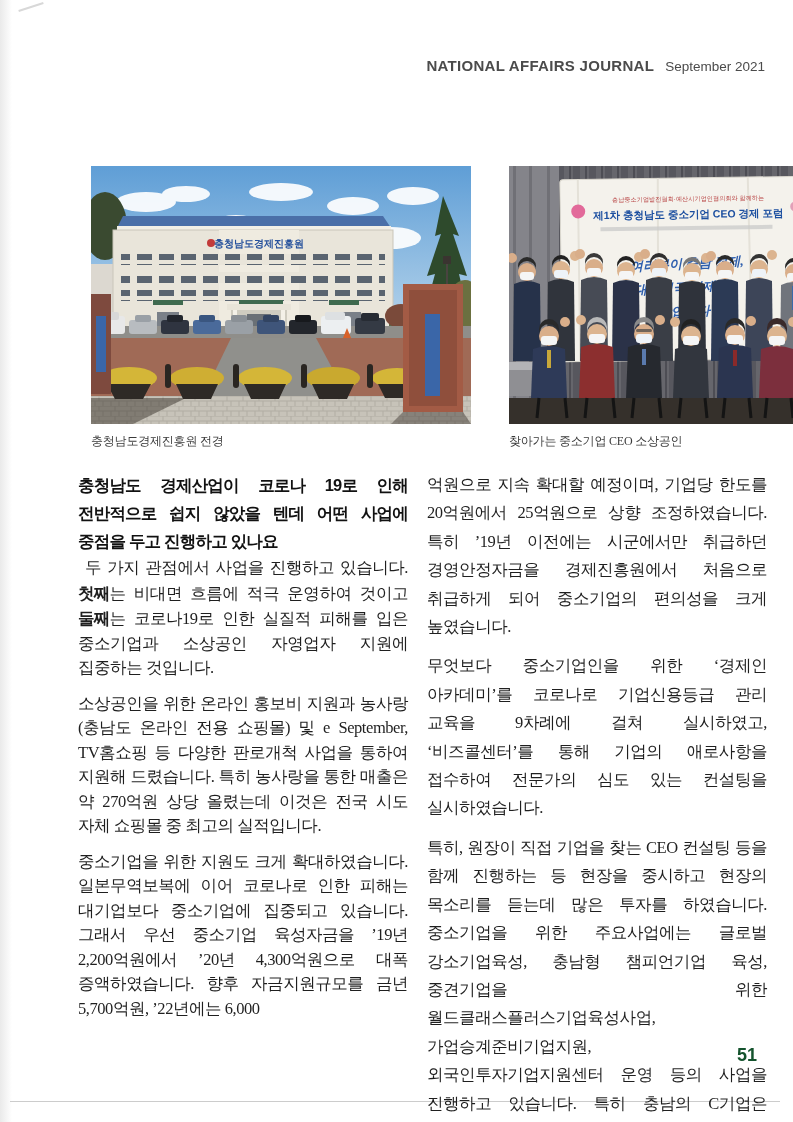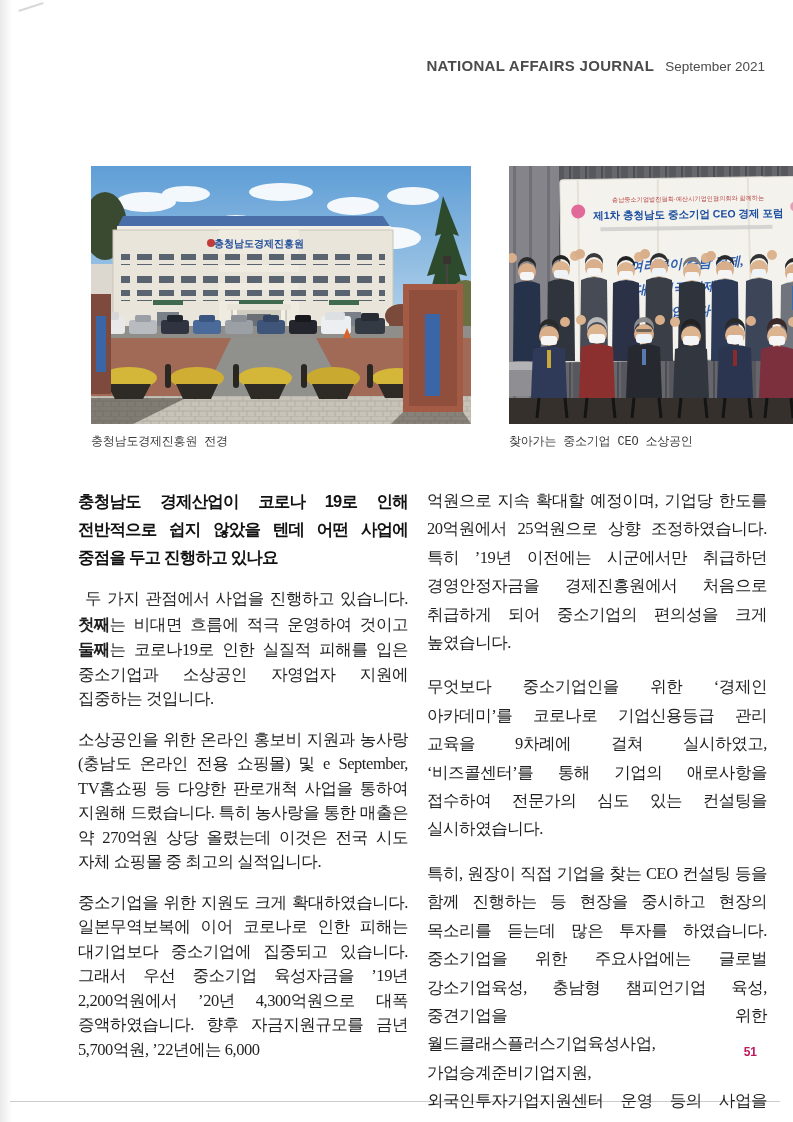--- a/index.html
+++ b/index.html
@@ -13,35 +13,35 @@
   .scan-bottom { position:absolute; left:10px; top:1101px; width:770px; height:1px; background:#cccccc; }
   .scan-topfold { position:absolute; left:18px; top:6px; width:26px; height:2px; background:#d8d8d8; transform:rotate(-18deg); }
 
   .header { position:absolute; top:57px; right:28px; font-family:"Liberation Sans","DejaVu Sans",sans-serif; color:#4b4b4b; white-space:nowrap; }
   .journal-name { font-weight:bold; font-size:15px; letter-spacing:0.3px; }
   .journal-issue { font-size:13.5px; margin-left:11px; }
 
   .photos { position:absolute; top:150px; left:75px; display:flex; gap:6px; }
   figure { margin:16px; }
   figure svg { display:block; }
-  figcaption { font-family:Liberation Mono, monospace; font-size:12px; color:#3a3a3a; margin-top:9px; letter-spacing:-0.2px; }
+  figcaption { font-family:Liberation Serif, serif; font-size:12px; color:#3a3a3a; margin-top:9px; letter-spacing:-0.2px; }
 
   .columns { position:absolute; top:471px; left:78px; width:689px; display:flex; gap:19px; }
   .col { text-align:justify; letter-spacing:-0.45px; word-break:keep-all; overflow-wrap:anywhere; }
   .col-left  { width:330px; font-size:16.5px; line-height:24.5px; }
   .col-right { width:340px; font-size:16.5px; line-height:28.4px; }
-  .col p { margin:16px 0 11px 0; }
+  .col p { margin:0 0 11px 0; }
   .col p.tight { margin-bottom:0; }
   .q { font-family:"Liberation Sans","DejaVu Sans",sans-serif; font-weight:bold; font-size:16.5px;
        line-height:28px; letter-spacing:-0.8px; color:#111; margin-bottom:1px !important; }
   .ans { text-indent:7px; }
   .b { font-family:"Liberation Sans","DejaVu Sans",sans-serif; font-weight:bold; letter-spacing:-0.8px; }
 
   .page-number { position:absolute; top:1045px; right:36px; font-family:"Liberation Sans","DejaVu Sans",sans-serif;
-    font-weight:bold; font-size:12px; color:#be185d; }
+    font-weight:bold; font-size:18px; color:#14532d; }
 </style>
 </head>
 <body>
 
 <div class="page">
   <div class="scan-left"></div>
   <div class="scan-bottom"></div>
   <div class="scan-topfold"></div>
 
   <div class="header">

